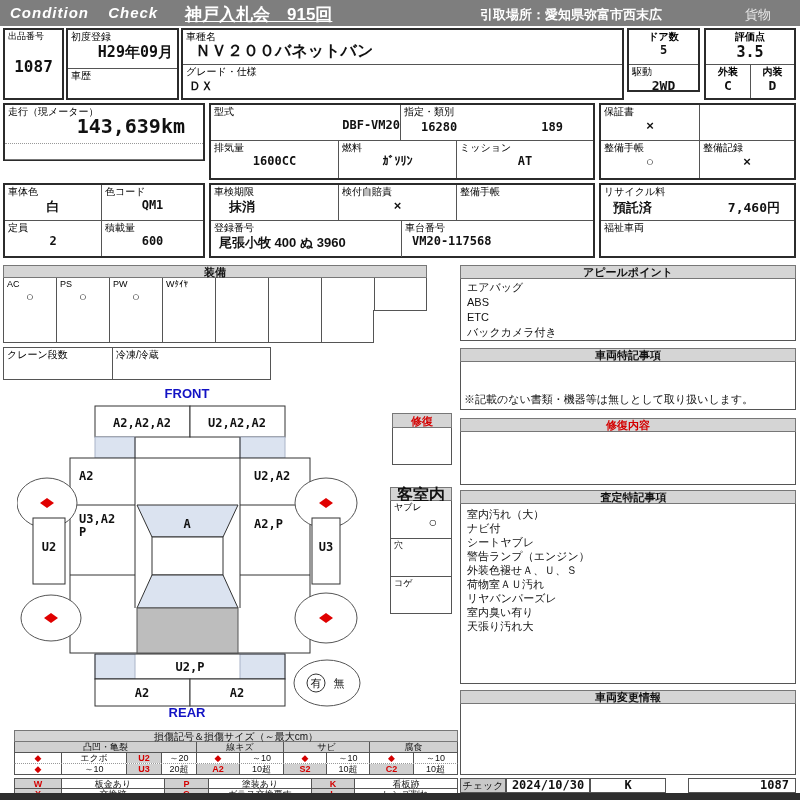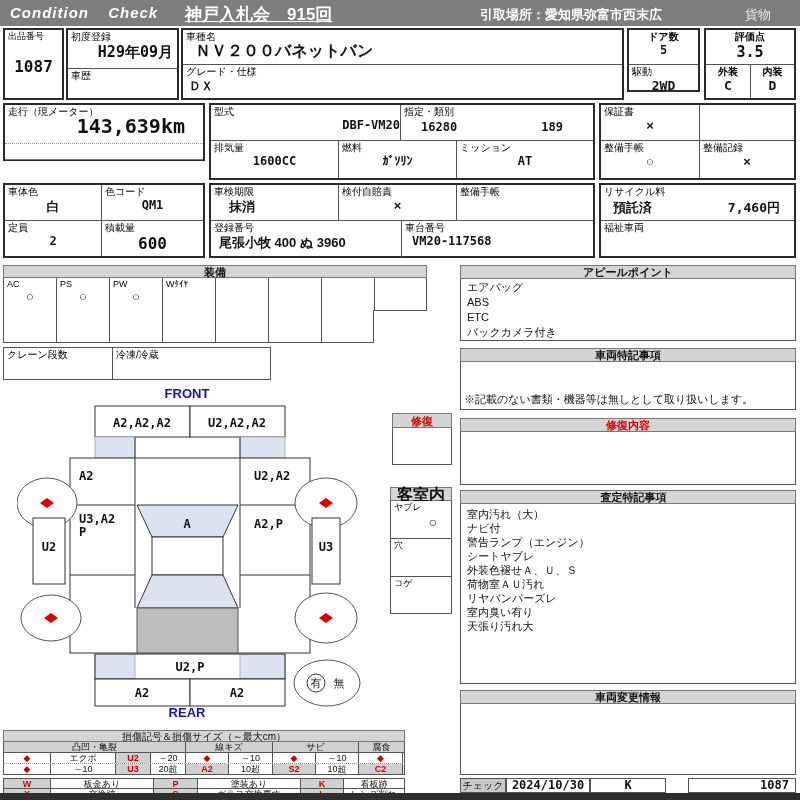--- a/index.html
+++ b/index.html
@@ -162,21 +162,21 @@
         <div class="vc num" style="font-size:12px;">QM1</div>
       </div>
     </div>
     <div class="cellrow" style="height:35px;">
       <div style="width:97px;">
         <div class="lb">定員</div>
         <div class="vc num" style="font-size:12px;">2</div>
       </div>
       <div style="flex:1;">
         <div class="lb">積載量</div>
-        <div class="vc num" style="font-size:16px;">600</div>
+        <div class="vc num" style="font-size:12px;">600</div>
       </div>
     </div>
   </div>
 
   <div class="abs b2" style="left:209px;top:183px;width:386px;height:75px;">
     <div class="cellrow" style="height:36px;border-bottom:1px solid #555;">
       <div style="width:128px;">
         <div class="lb">車検期限</div>
         <div class="vc" style="font-size:13px;font-weight:bold;text-align:left;padding-left:18px;">抹消</div>
       </div>
@@ -343,22 +343,22 @@
     <div class="abs" style="left:3px;bottom:2px;font-size:11px;">※記載のない書類・機器等は無しとして取り扱いします。</div>
   </div>
 
   <div class="abs tbar red" style="left:460px;top:418px;width:336px;height:14px;line-height:13px;">修復内容</div>
   <div class="abs body-box" style="left:460px;top:432px;width:336px;height:53px;"></div>
 
   <div class="abs tbar" style="left:460px;top:490px;width:336px;height:14px;line-height:13px;padding-left:11px;">査定特記事項</div>
   <div class="abs body-box" style="left:460px;top:504px;width:336px;height:180px;padding-top:3px;">
     <div class="aitem">室内汚れ（大）</div>
     <div class="aitem">ナビ付</div>
+    <div class="aitem">シートヤブレ</div>
     <div class="aitem">警告ランプ（エンジン）</div>
-    <div class="aitem">シートヤブレ</div>
     <div class="aitem">外装色褪せＡ、Ｕ、Ｓ</div>
     <div class="aitem">荷物室ＡＵ汚れ</div>
     <div class="aitem">リヤバンパーズレ</div>
     <div class="aitem">室内臭い有り</div>
     <div class="aitem">天張り汚れ大</div>
   </div>
 
   <div class="abs tbar" style="left:460px;top:690px;width:336px;height:14px;line-height:13px;">車両変更情報</div>
   <div class="abs body-box" style="left:460px;top:704px;width:336px;height:71px;"></div>
 
@@ -368,21 +368,21 @@
   <div class="abs b1 num" style="left:506px;top:778px;width:84px;height:15px;font-size:12px;text-align:center;line-height:13px;">
     <span>2024/10/30</span>
   </div>
   <div class="abs b1 num" style="left:590px;top:778px;width:76px;height:15px;font-size:12px;text-align:center;line-height:13px;">
     <span>K</span>
   </div>
   <div class="abs b1 num" style="left:688px;top:778px;width:108px;height:15px;font-size:12px;text-align:right;line-height:13px;padding-right:6px;">
     <span>1087</span>
   </div>
 
-  <div class="abs" style="left:3px;top:730px;width:402px;">
+  <div class="abs" style="left:14px;top:730px;width:444px;">
     <div class="tbar" style="height:12px;line-height:11px;font-size:10px;font-weight:normal;">損傷記号＆損傷サイズ（～最大cm）</div>
     <div class="cellrow" style="height:11px;border:1px solid #555;border-top:none;background:#d0d0d0;">
       <div class="lgc" style="width:182px;line-height:10px;">凸凹・亀裂</div>
       <div class="lgc" style="width:87px;line-height:10px;">線キズ</div>
       <div class="lgc" style="width:86px;line-height:10px;">サビ</div>
       <div class="lgc" style="flex:1;line-height:10px;">腐食</div>
     </div>
     <div class="cellrow" style="height:11px;border:1px solid #555;border-top:none;border-bottom:1px dotted #999;background:#fff;">
       <div class="lgc red" style="width:47px;line-height:10px;">◆</div>
       <div class="lgc" style="width:65px;line-height:10px;">エクボ</div>

